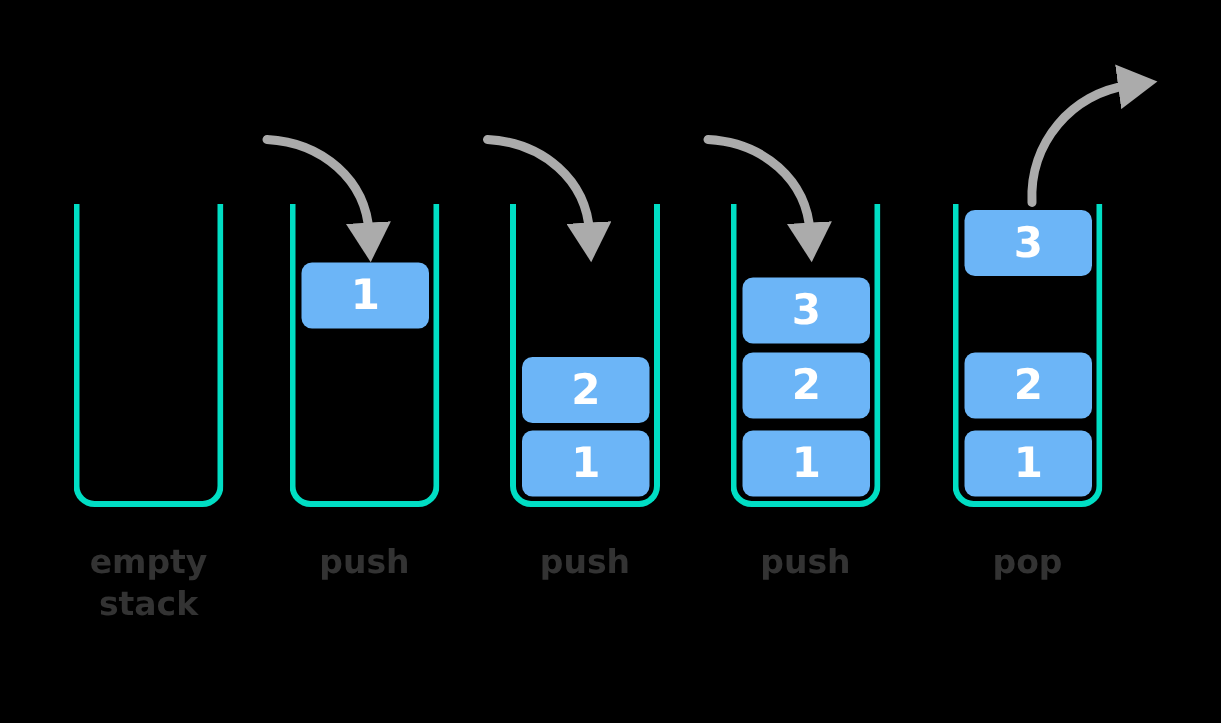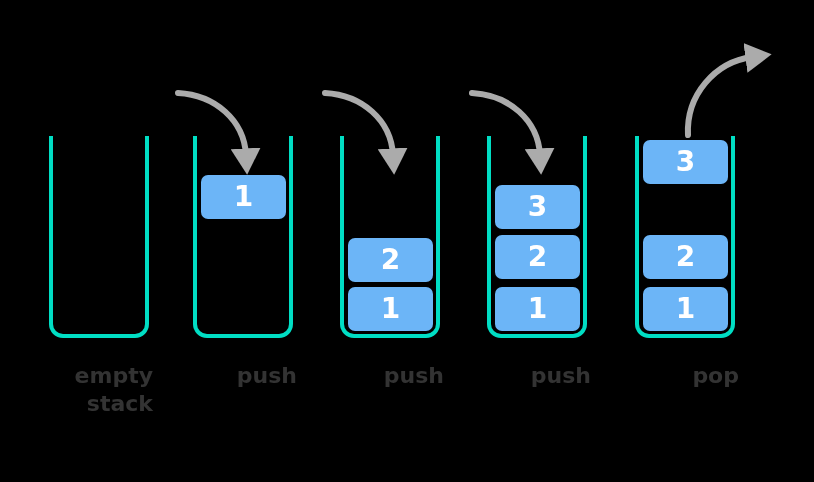--- a/index.html
+++ b/index.html
@@ -55,21 +55,21 @@
     justify-content: center;
     line-height: 1;
     letter-spacing: 0px;
   }
   
   .caption {
     position: absolute;
     top: 362px;
     width: 108px;
     left: -4px;
-    text-align: right;
+    text-align: center;
     color: var(--label);
     font-size: 22px;
     font-weight: bold;
     line-height: 1.25;
     white-space: pre-line;
   }
   
   #arrows {
     position: absolute;
     left: 0;

